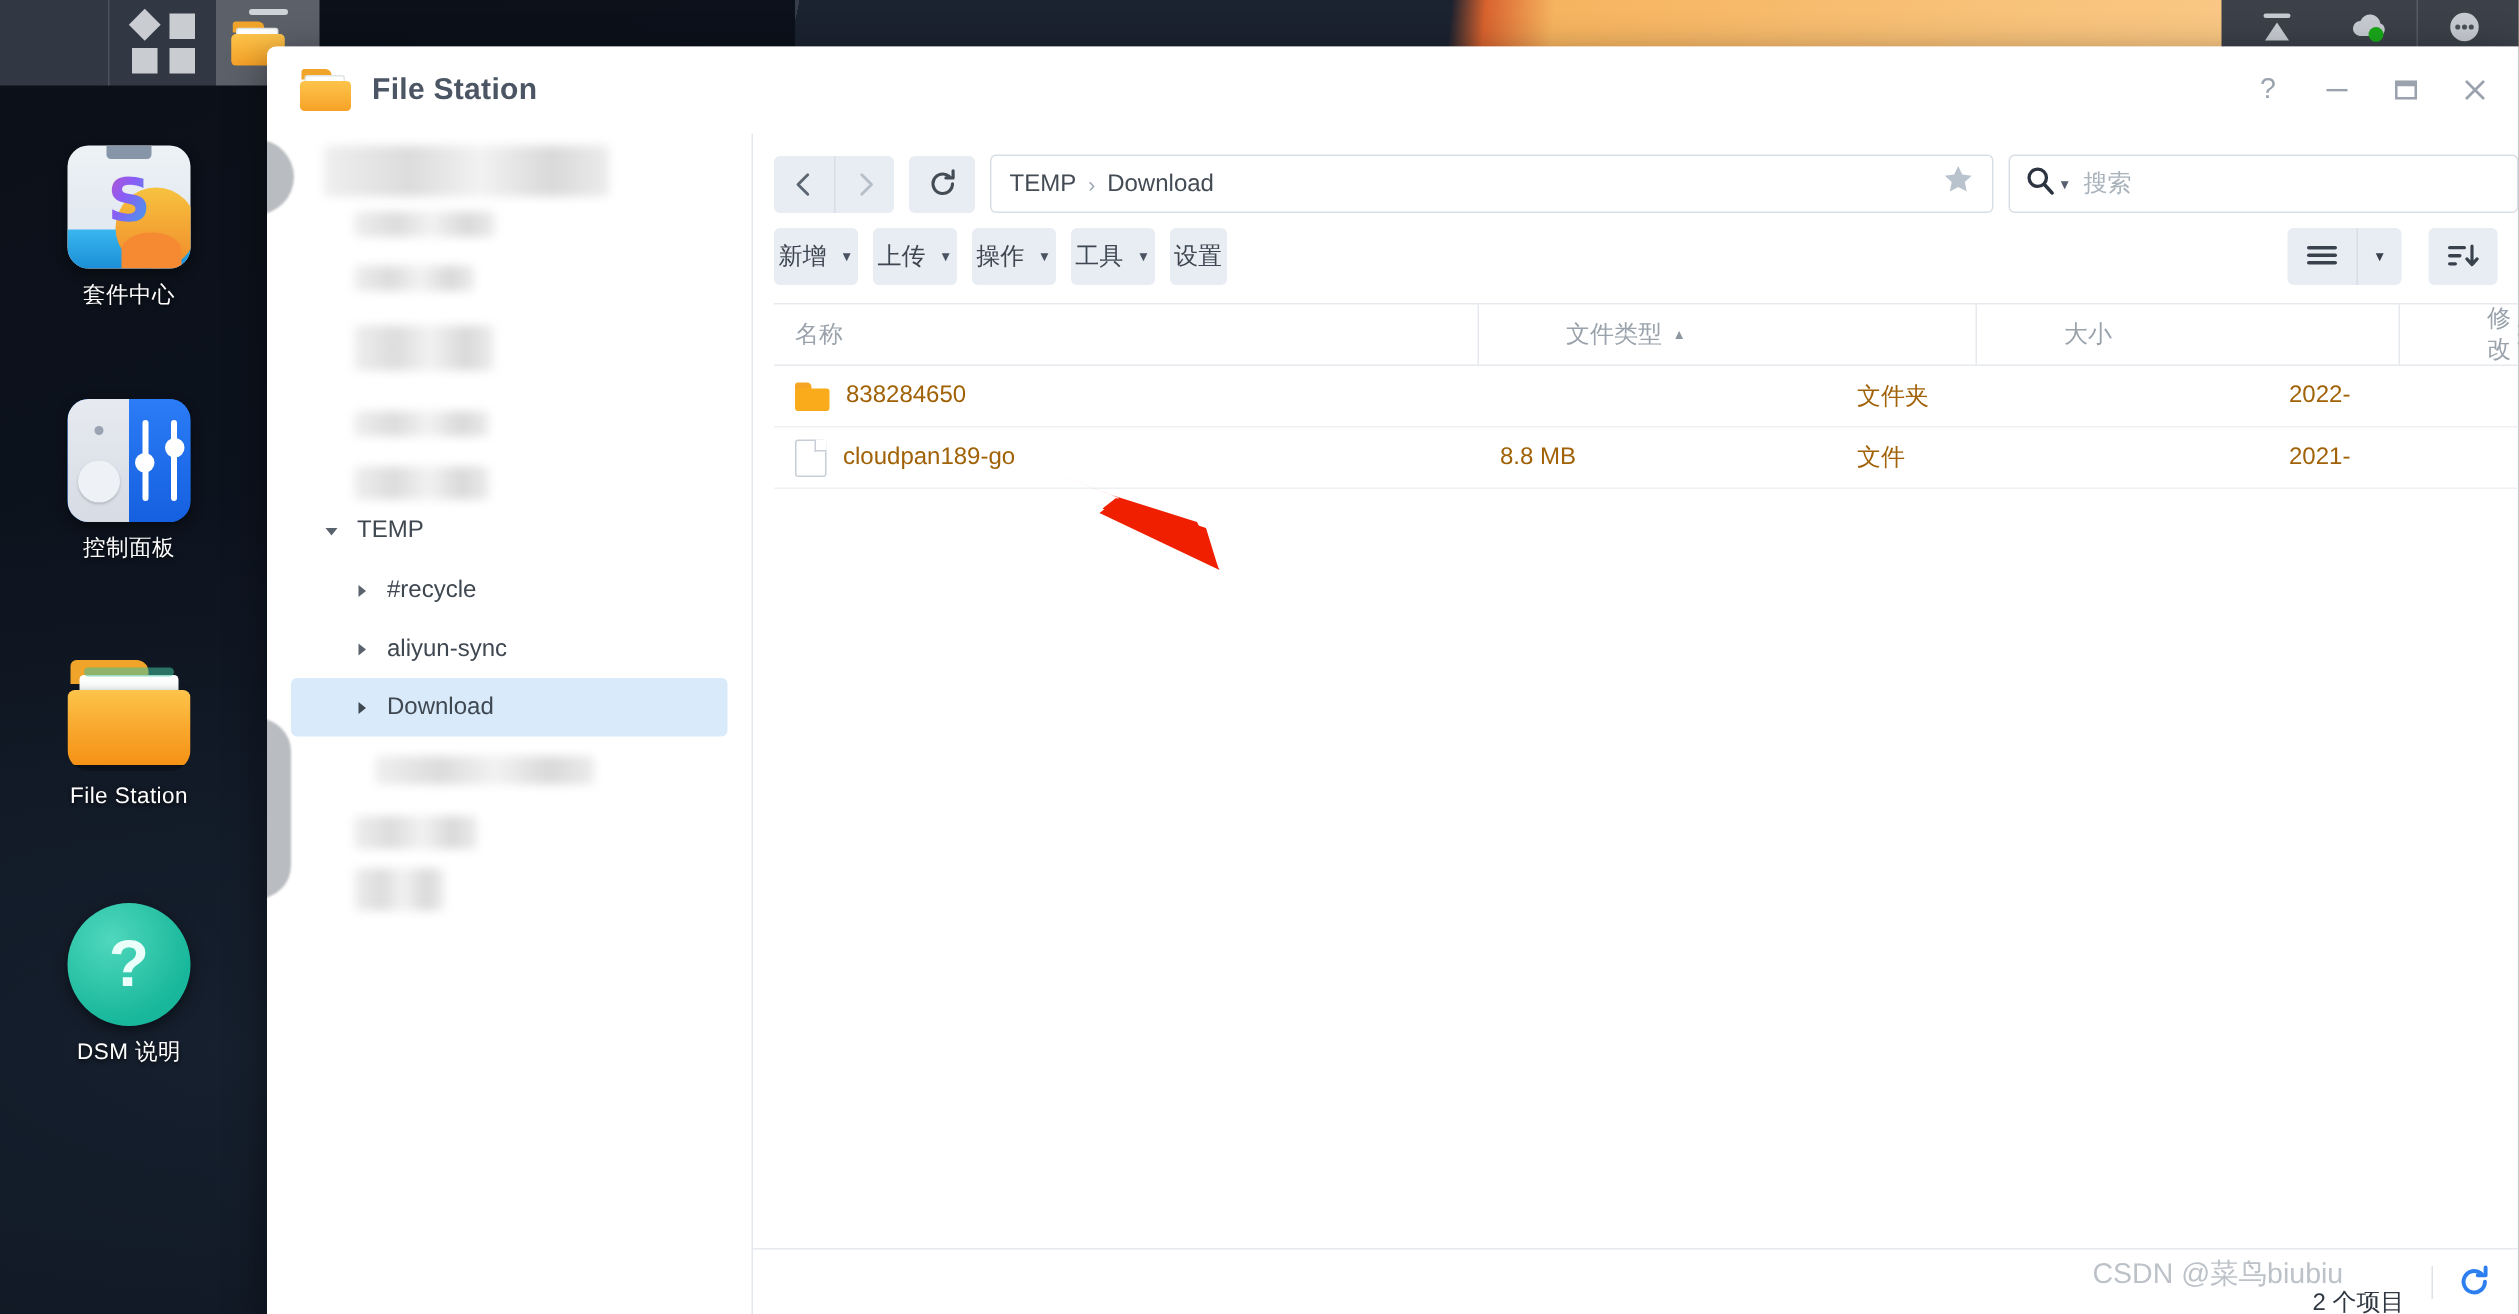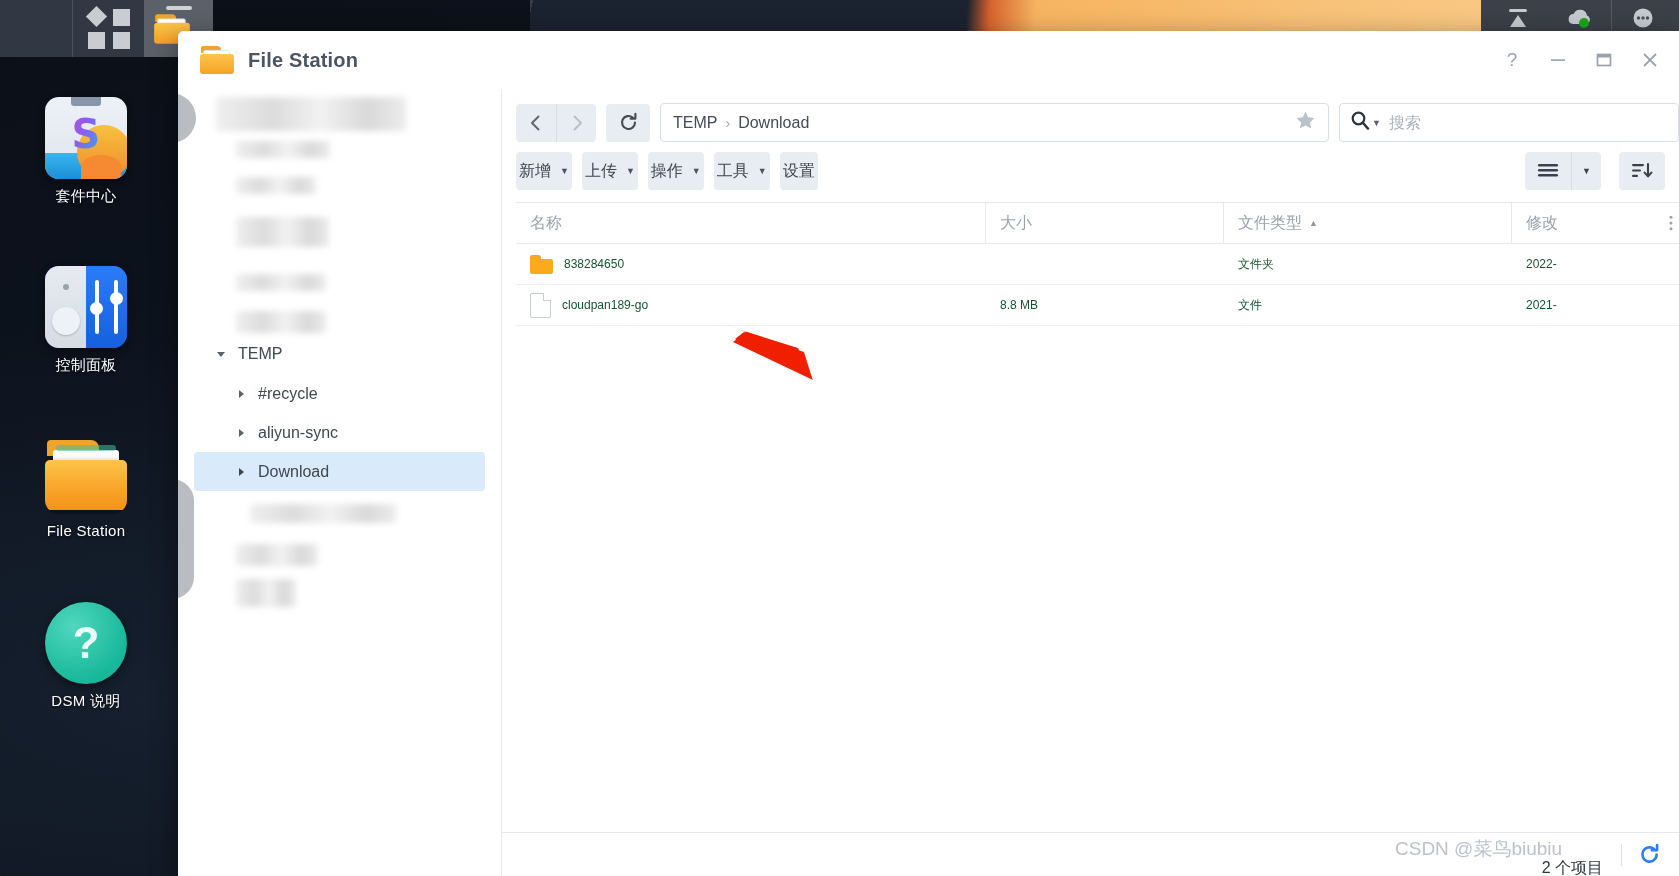--- a/index.html
+++ b/index.html
@@ -208,31 +208,31 @@
   .viewgrp{ display:flex; background:#e8edf3; border-radius:4px; overflow:hidden; margin-right:8px;}
   .viewgrp .vb{ height:38px; display:flex;align-items:center;justify-content:center; color:#39414c;}
   .viewgrp .vb.a{ width:46px; }
   .viewgrp .vb.b{ width:30px; border-left:1px solid #d6dde5; font-size:9px; }
   .sortbtn{ width:46px;height:38px;background:#e8edf3;border-radius:4px;
     display:flex;align-items:center;justify-content:center;color:#39414c;margin-right:14px;}
 
   
   .table{ flex:1 1 auto; display:flex; flex-direction:column; min-height:0; padding-left:14px; }
   .thead{ display:flex; height:42px; border-top:1px solid #e6eaee; border-bottom:1px solid #e6eaee;
-          font-size:16px; color:#9aa3ac; }
+          font-size:16px; color:#9aa3ac;gap:44px; }
   .th{ display:flex; align-items:center; padding:0 14px; border-right:1px solid #e6eaee; }
   .th.name{ width:470px; flex:0 0 470px; }
   .th.size{ width:238px; flex:0 0 238px; }
   .th.type{ width:288px; flex:0 0 288px; }
   .th.mod{ flex:1 1 auto; border-right:0; position:relative; }
   .sortcaret{ margin-left:7px; font-size:9px; color:#8e98a2; }
   .kebab{ position:absolute; right:6px; top:50%; transform:translateY(-50%);
           color:#9aa3ac; font-size:15px; letter-spacing:0; line-height:.6; text-align:center;}
   .trow{ display:flex; height:41px; align-items:center; border-bottom:1px solid #eef1f4;
-         font-size:12px; color:#14532d; }
+         font-size:16px; color:#a16207; }
   .td{ display:flex; align-items:center; padding:0 14px; }
   .td.name{ width:470px; flex:0 0 470px; gap:11px; }
   .td.size{ width:238px; flex:0 0 238px; }
   .td.type{ width:288px; flex:0 0 288px; }
   .td.mod{ flex:1 1 auto; }
   .mini-folder{ width:23px;height:19px;position:relative;flex:0 0 23px;}
   .mini-folder .mb{position:absolute;top:0;left:0;width:11px;height:5px;border-radius:2px 3px 0 0;background:#f5a623;}
   .mini-folder .mf{position:absolute;bottom:0;left:0;width:23px;height:15px;border-radius:2px;background:#f9ab1c;}
   .mini-file{ width:21px;height:25px;flex:0 0 21px;position:relative; }
   .mini-file .pg{position:absolute;inset:0;border:1.4px solid #c7ced6;border-radius:2px;background:#fff;}
@@ -518,26 +518,26 @@
             <path d="M17 2 L17 14 M13.6 10.6 L17 14.4 L20.4 10.6" fill="none" stroke="#39414c" stroke-width="2.1" stroke-linecap="round" stroke-linejoin="round"></path>
           </svg>
         </div>
       </div>
 
       <div class="table">
         <div class="thead">
           <div class="th name">
             <span>名称</span>
           </div>
-          <div class="th size">
-            <span>大小</span>
-          </div>
           <div class="th type">
             <span>文件类型</span>
             <span class="sortcaret">▲</span>
+          </div>
+          <div class="th size">
+            <span>大小</span>
           </div>
           <div class="th mod">
             <span>修改</span>
             <span class="kebab">
               <svg width="4" height="16" viewBox="0 0 4 16">
                   <circle cx="2" cy="2.2" r="1.5" fill="#9aa3ac"></circle>
                   <circle cx="2" cy="8" r="1.5" fill="#9aa3ac"></circle>
                   <circle cx="2" cy="13.8" r="1.5" fill="#9aa3ac"></circle>
                 </svg>
             </span>

